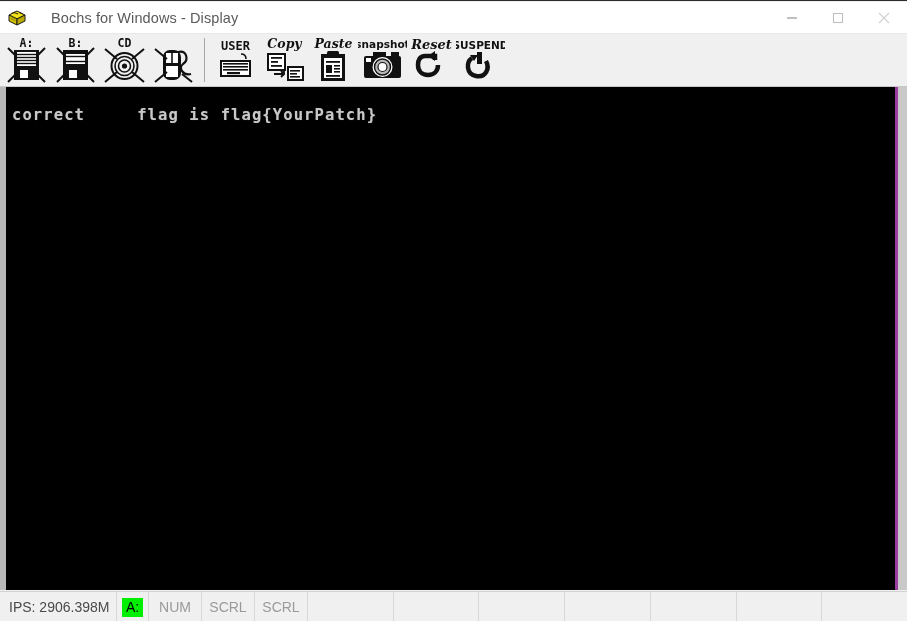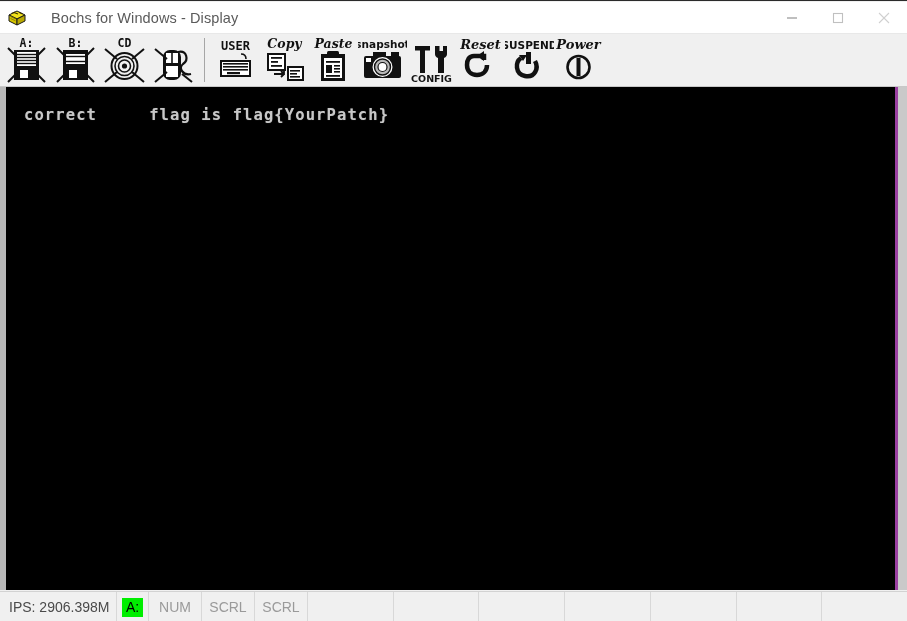--- a/index.html
+++ b/index.html
@@ -117,21 +117,21 @@
     left: 0; top: 0;
     width: 907px;
     height: 503px;
     box-sizing: border-box;
     border-left: 6px solid #b8b8b8;
     border-right: 6px solid #b8b8b8;
     background: #000000;
   }
   #display-screen {
     position: absolute;
-    left: 22px; top: 0;
+    left: 10px; top: 0;
     width: 715px;
     height: 503px;
     background: #000000;
     overflow: hidden;
   }
   #display-edge-right {
     position: absolute;
     left: 895px; top: 0;
     width: 3px;
     height: 503px;
@@ -378,57 +378,38 @@
         <rect x="6" y="22" width="37" height="22" rx="2" fill="#111"></rect>
         <rect x="15" y="18" width="13" height="5" fill="#111"></rect>
         <rect x="33" y="18" width="8" height="4" fill="#111"></rect>
         <circle cx="24.5" cy="33" r="10" fill="#fff"></circle>
         <circle cx="24.5" cy="33" r="8" fill="#b8b8b8" stroke="#111" stroke-width="1.4"></circle>
         <circle cx="24.5" cy="33" r="4.5" fill="#fff" stroke="#111" stroke-width="1.2"></circle>
         <rect x="8" y="24" width="5" height="4" fill="#fff"></rect>
       </svg>
     </button>
 
-    <button class="tb-btn">
-      <svg width="49" height="52" viewBox="0 0 49 52">
-        <g fill="#111">
-          <rect x="8" y="12" width="15" height="4.5"></rect>
-          <rect x="13" y="15" width="5" height="24"></rect>
-        </g>
-        <g fill="#111">
-          <path d="M28 12 L32.5 12 L32.5 17 L36 17 L36 12 L40 12 L40 20 C40 23 37 24 37 24 L37 39 L31 39 L31 24 C31 24 28 23 28 20 Z"></path>
-        </g>
-        <text x="24.5" y="48" font-family="'DejaVu Sans', sans-serif" font-size="9.5" font-weight="bold" fill="#111" text-anchor="middle">CONFIG</text>
-      </svg>
-    </button>
 
     <button class="tb-btn">
       <svg width="49" height="52" viewBox="0 0 49 52">
         <text x="24.5" y="15" font-family="'DejaVu Serif', serif" font-size="13" font-style="italic" font-weight="bold" fill="#111" text-anchor="middle">Reset</text>
         <path d="M28 26 L28 22 L18 22 C13 22 11 26 11 31 C11 37 15 41 21 41 C27 41 31 37 31 31" stroke="#111" stroke-width="4.5" fill="none" stroke-linecap="butt"></path>
         <polygon points="28,17 28,27 21,22" fill="#111"></polygon>
       </svg>
     </button>
 
     <button class="tb-btn">
       <svg width="49" height="52" viewBox="0 0 49 52">
         <text x="24.5" y="15" font-family="'DejaVu Sans', sans-serif" font-size="10.5" font-weight="bold" fill="#111" text-anchor="middle">SUSPEND</text>
         <path d="M16 24 C10 28 10 40 20 42 C30 44 34 34 30 27" stroke="#111" stroke-width="4.5" fill="none"></path>
         <rect x="21" y="18" width="5" height="12" fill="#111"></rect>
         <polygon points="14,21 22,21 18,27" fill="#111"></polygon>
       </svg>
     </button>
 
-    <button class="tb-btn">
-      <svg width="49" height="52" viewBox="0 0 49 52">
-        <text x="24.5" y="15" font-family="'DejaVu Serif', serif" font-size="13" font-style="italic" font-weight="bold" fill="#111" text-anchor="middle">Power</text>
-        <circle cx="24.5" cy="33" r="11" fill="none" stroke="#111" stroke-width="2.6"></circle>
-        <rect x="22.5" y="24" width="4" height="18" fill="#111"></rect>
-      </svg>
-    </button>
   </div>
 
   <div id="display-outer">
     <div id="display-bevel"></div>
     <div id="display-screen">
       <pre id="vga-text">correct     flag is flag{YourPatch}</pre>
     </div>
     <div id="display-edge-right"></div>
     <div id="display-edge-right2"></div>
   </div>

